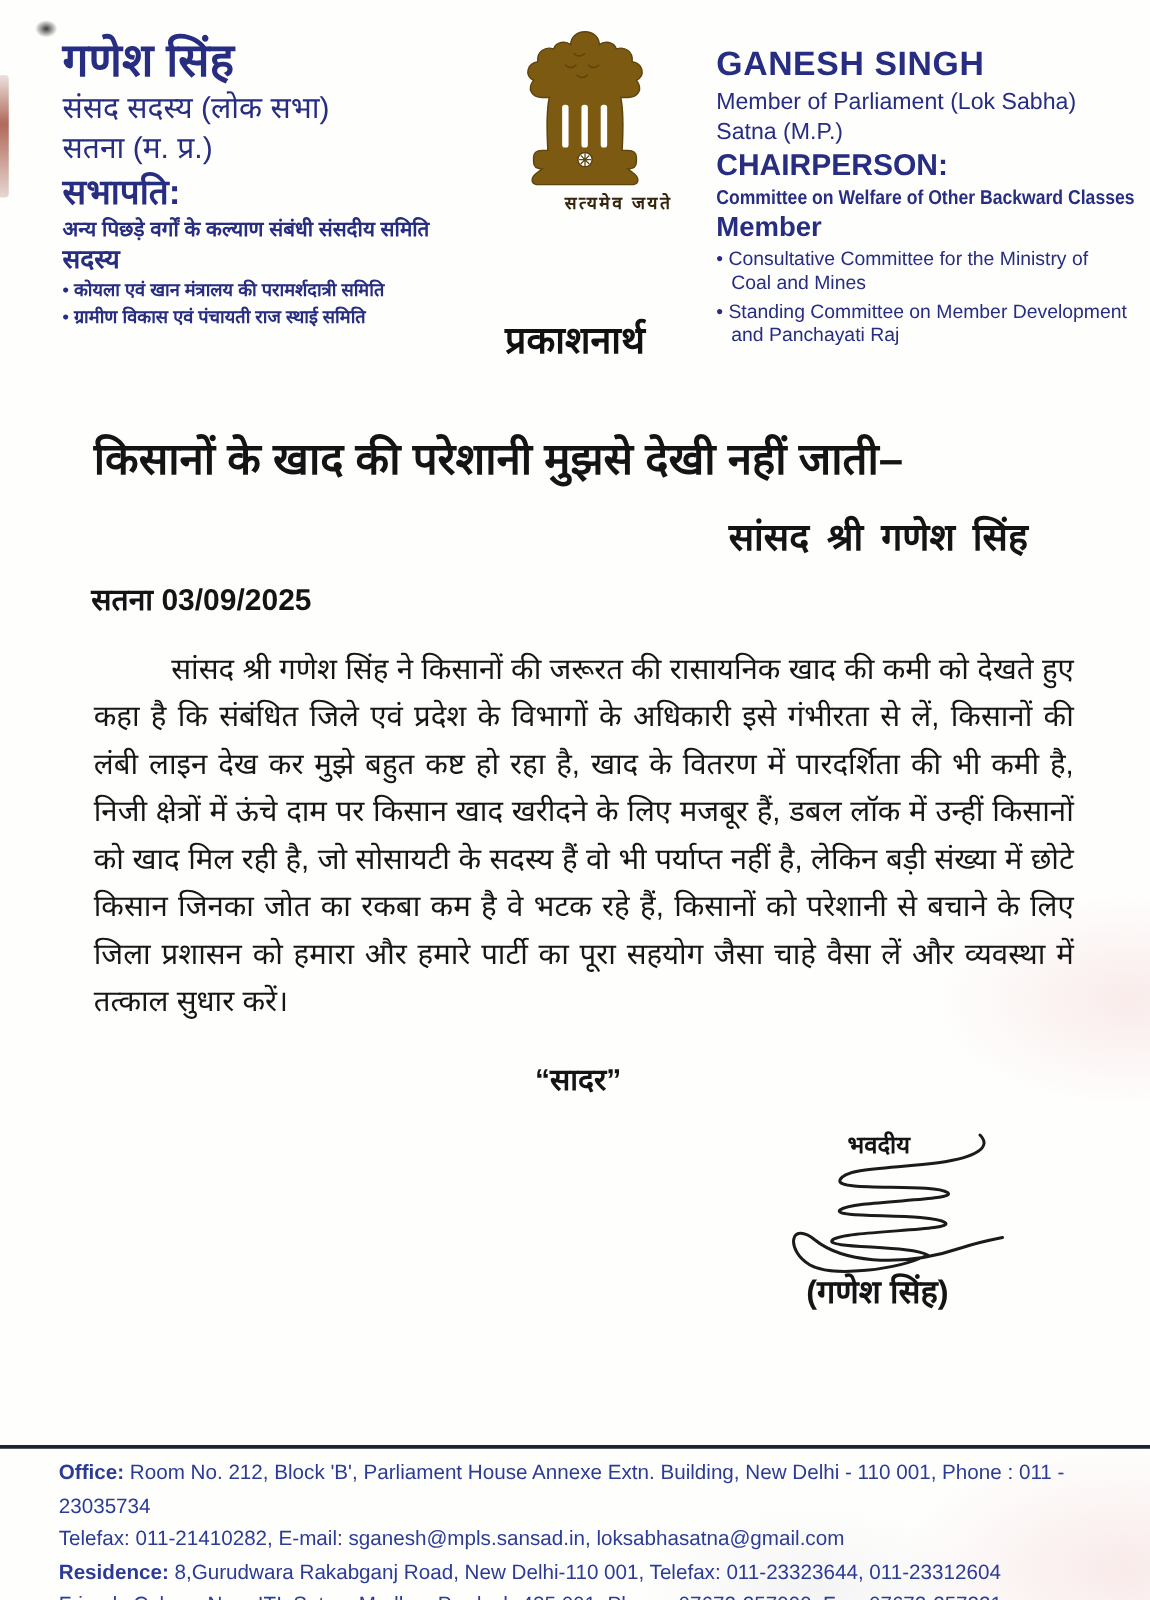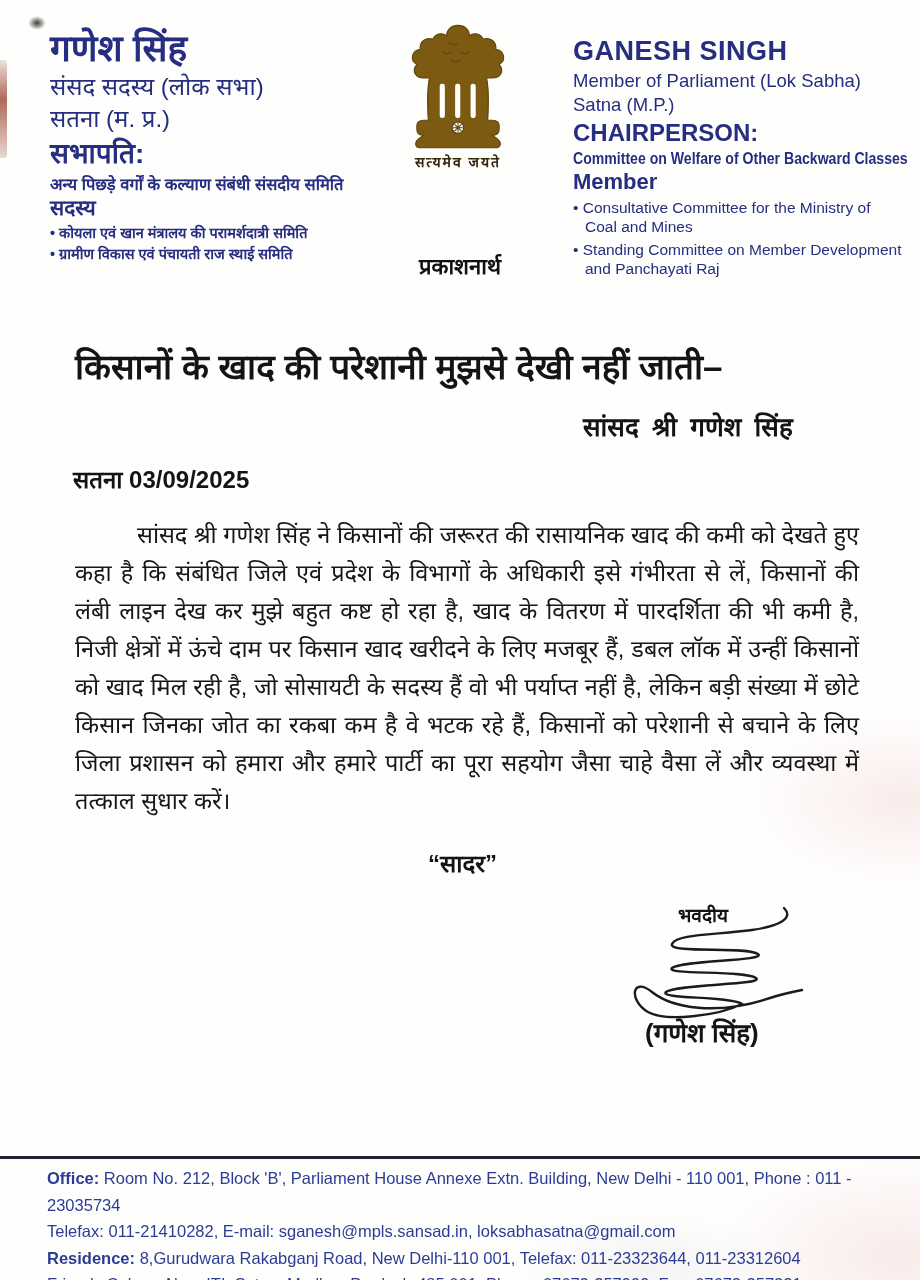--- a/index.html
+++ b/index.html
@@ -37,21 +37,21 @@
   }
   .hdr-left .name   { font-size:37px; font-weight:bold; line-height:1.15; }
   .hdr-left .l1, .hdr-left .l2 { font-size:24px; line-height:1.35; font-weight:500; }
   .hdr-left .role-h { font-size:28px; font-weight:bold; line-height:1.2; margin-top:2px; }
   .hdr-left .role-d { font-size:16.5px; font-weight:bold; line-height:1.3; margin-top:3px; }
   .hdr-left .mem-h  { font-size:21px; font-weight:bold; line-height:1.2; }
   .hdr-left ul { list-style:none; margin-top:2px; }
   .hdr-left li { font-size:14.5px; font-weight:bold; line-height:1.45; }
   .hdr-left li::before { content:"• "; }
 
-  .emblem-wrap { position:absolute; left:388px; top:22px; width:140px; text-align:center; }
+  .emblem-wrap { position:absolute; left:398px; top:22px; width:140px; text-align:right; }
   .emblem-wrap svg { display:block; margin:0 auto; }
   .emblem-caption { font-size:14px; font-weight:bold; color:#34250c; margin-top:2px; letter-spacing:2px; }
 
   .hdr-right {
     position:absolute; left:573px; top:36px; width:330px;
     color:#272d80;
   }
   .hdr-right .name   { font-size:27px; font-weight:bold; letter-spacing:.5px; }
   .hdr-right .l1     { font-size:18.5px; line-height:1.3; margin-top:2px; }
   .hdr-right .l2     { font-size:18.5px; line-height:1.3; }
@@ -59,30 +59,30 @@
   .hdr-right .role-d { font-size:16px; font-weight:600; white-space:nowrap;
                        transform:scaleX(.88); transform-origin:left; margin-top:3px; }
   .hdr-right .mem-h  { font-size:22px; font-weight:bold; margin-top:1px; }
   .hdr-right ul { list-style:none; margin-top:1px; }
   .hdr-right li { font-size:15.5px; line-height:1.25; padding-left:12px; text-indent:-12px; margin-top:3px; font-weight:500;}
   .hdr-right li::before { content:"• "; }
 
   
   .pub-note {
     position:absolute; left:0; top:250px; width:920px; text-align:center;
-    font-size:22px; font-weight:bold; color:#111;
+    font-size:30px; font-weight:bold; color:#111;
     font-family:"Liberation Serif","DejaVu Serif",serif;
   }
   .headline {
     position:absolute; left:75px; top:342px; width:700px;
     font-size:35px; font-weight:bold; color:#141414;
   }
   .byline {
     position:absolute; left:583px; top:408px;
-    font-size:26px; font-weight:bold; color:#141414; word-spacing:6px;
+    font-size:30px; font-weight:bold; color:#141414; word-spacing:6px;
   }
   .dateline {
     position:absolute; left:73px; top:462px;
     font-size:24px; font-weight:600; color:#141414;
   }
   .body-para {
     position:absolute; left:75px; top:516px; width:784px;
     font-size:23.5px; line-height:38px; color:#161616;
     text-align:justify; text-indent:62px; font-weight:500;
   }

